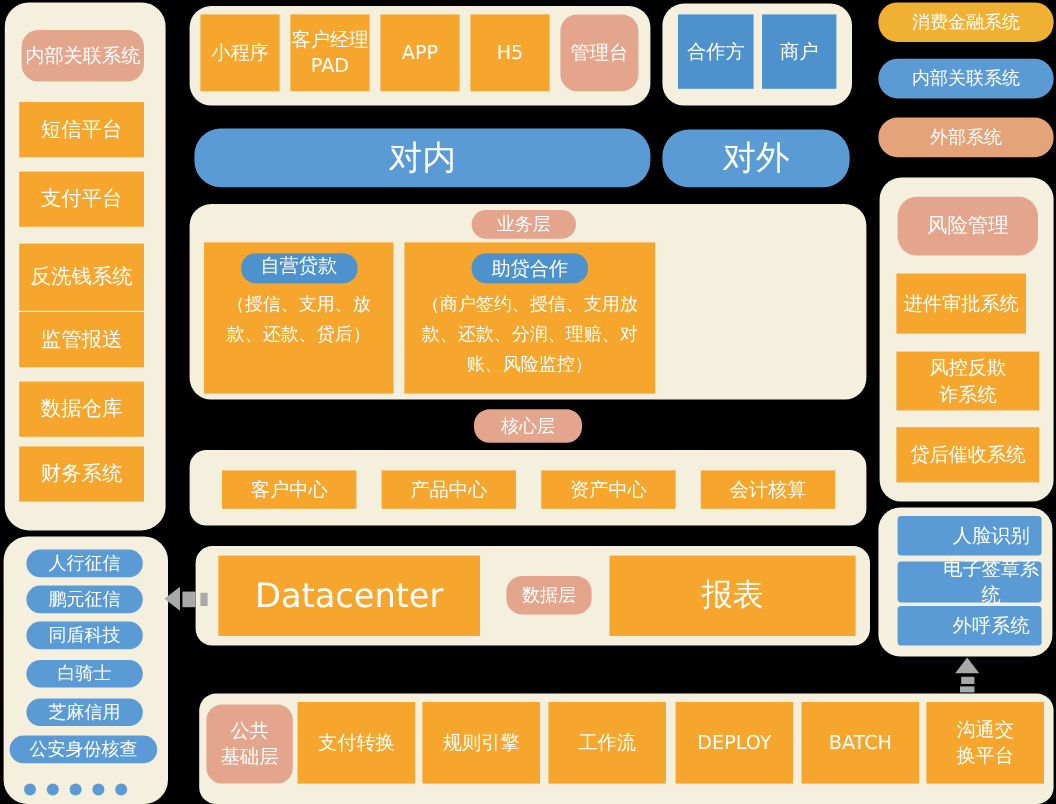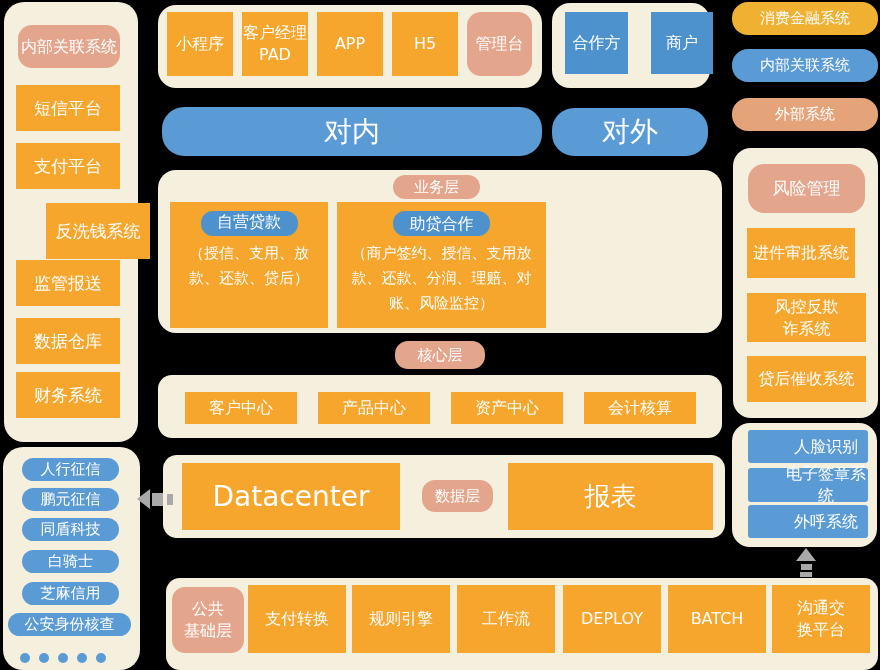--- a/index.html
+++ b/index.html
@@ -47,21 +47,21 @@
 </style>
 </head>
 <body>
 
 <div class="stage">
 
   <div class="panel" style="left:4px;top:2px;width:134px;height:440px;border-radius:20px;">
     <div class="box salmon r14 f16" style="left:14px;top:23px;width:102px;height:43px;">内部关联系统</div>
     <div class="box orange f17" style="left:12px;top:83px;width:104px;height:46px;">短信平台</div>
     <div class="box orange f17" style="left:12px;top:141px;width:104px;height:46px;">支付平台</div>
-    <div class="box orange f17" style="left:12px;top:201px;width:104px;height:56px;margin-left:30px;">反洗钱系统</div>
+    <div class="box orange f17" style="left:12px;top:201px;width:104px;height:56px;">反洗钱系统</div>
     <div class="box orange f17" style="left:12px;top:258px;width:104px;height:46px;">监管报送</div>
     <div class="box orange f17" style="left:12px;top:316px;width:104px;height:46px;">数据仓库</div>
     <div class="box orange f17" style="left:12px;top:370px;width:104px;height:46px;">财务系统</div>
   </div>
 
   <div class="panel" style="left:3px;top:447px;width:137px;height:223px;border-radius:20px;">
     <div class="box blue r12 f15" style="left:19px;top:11px;width:97px;height:23px;">人行征信</div>
     <div class="box blue r12 f15" style="left:19px;top:41px;width:97px;height:23px;">鹏元征信</div>
     <div class="box blue r12 f15" style="left:19px;top:71px;width:97px;height:23px;">同盾科技</div>
     <div class="box blue r12 f15" style="left:19px;top:103px;width:97px;height:23px;">白骑士</div>
@@ -78,21 +78,21 @@
     <div class="box orange f16" style="left:9px;top:7px;width:66px;height:64px;">小程序</div>
     <div class="box orange f16" style="left:84px;top:7px;width:66px;height:64px;">客户经理
 PAD</div>
     <div class="box orange f16" style="left:159px;top:7px;width:66px;height:64px;">APP</div>
     <div class="box orange f16" style="left:234px;top:7px;width:66px;height:64px;">H5</div>
     <div class="box salmon r14 f16" style="left:309px;top:7px;width:65px;height:64px;">管理台</div>
   </div>
 
   <div class="panel" style="left:552px;top:3px;width:158px;height:85px;">
     <div class="box dblue f16" style="left:13px;top:9px;width:63px;height:62px;">合作方</div>
-    <div class="box dblue f16" style="left:83px;top:9px;width:62px;height:62px;margin-left:16px;">商户</div>
+    <div class="box dblue f16" style="left:83px;top:9px;width:62px;height:62px;">商户</div>
   </div>
 
   <div class="box blue r22 f28" style="left:162px;top:107px;width:380px;height:49px;">对内</div>
   <div class="box blue r22 f28" style="left:552px;top:108px;width:156px;height:48px;">对外</div>
 
   <div class="panel" style="left:158px;top:170px;width:564px;height:163px;">
     <div class="box salmon r12 f15" style="left:235px;top:5px;width:87px;height:24px;">业务层</div>
 
     <div class="card" style="left:12px;width:158px;">
       <span class="card-title" style="width:97px;font-family:Liberation Mono, monospace;">自营贷款</span>

